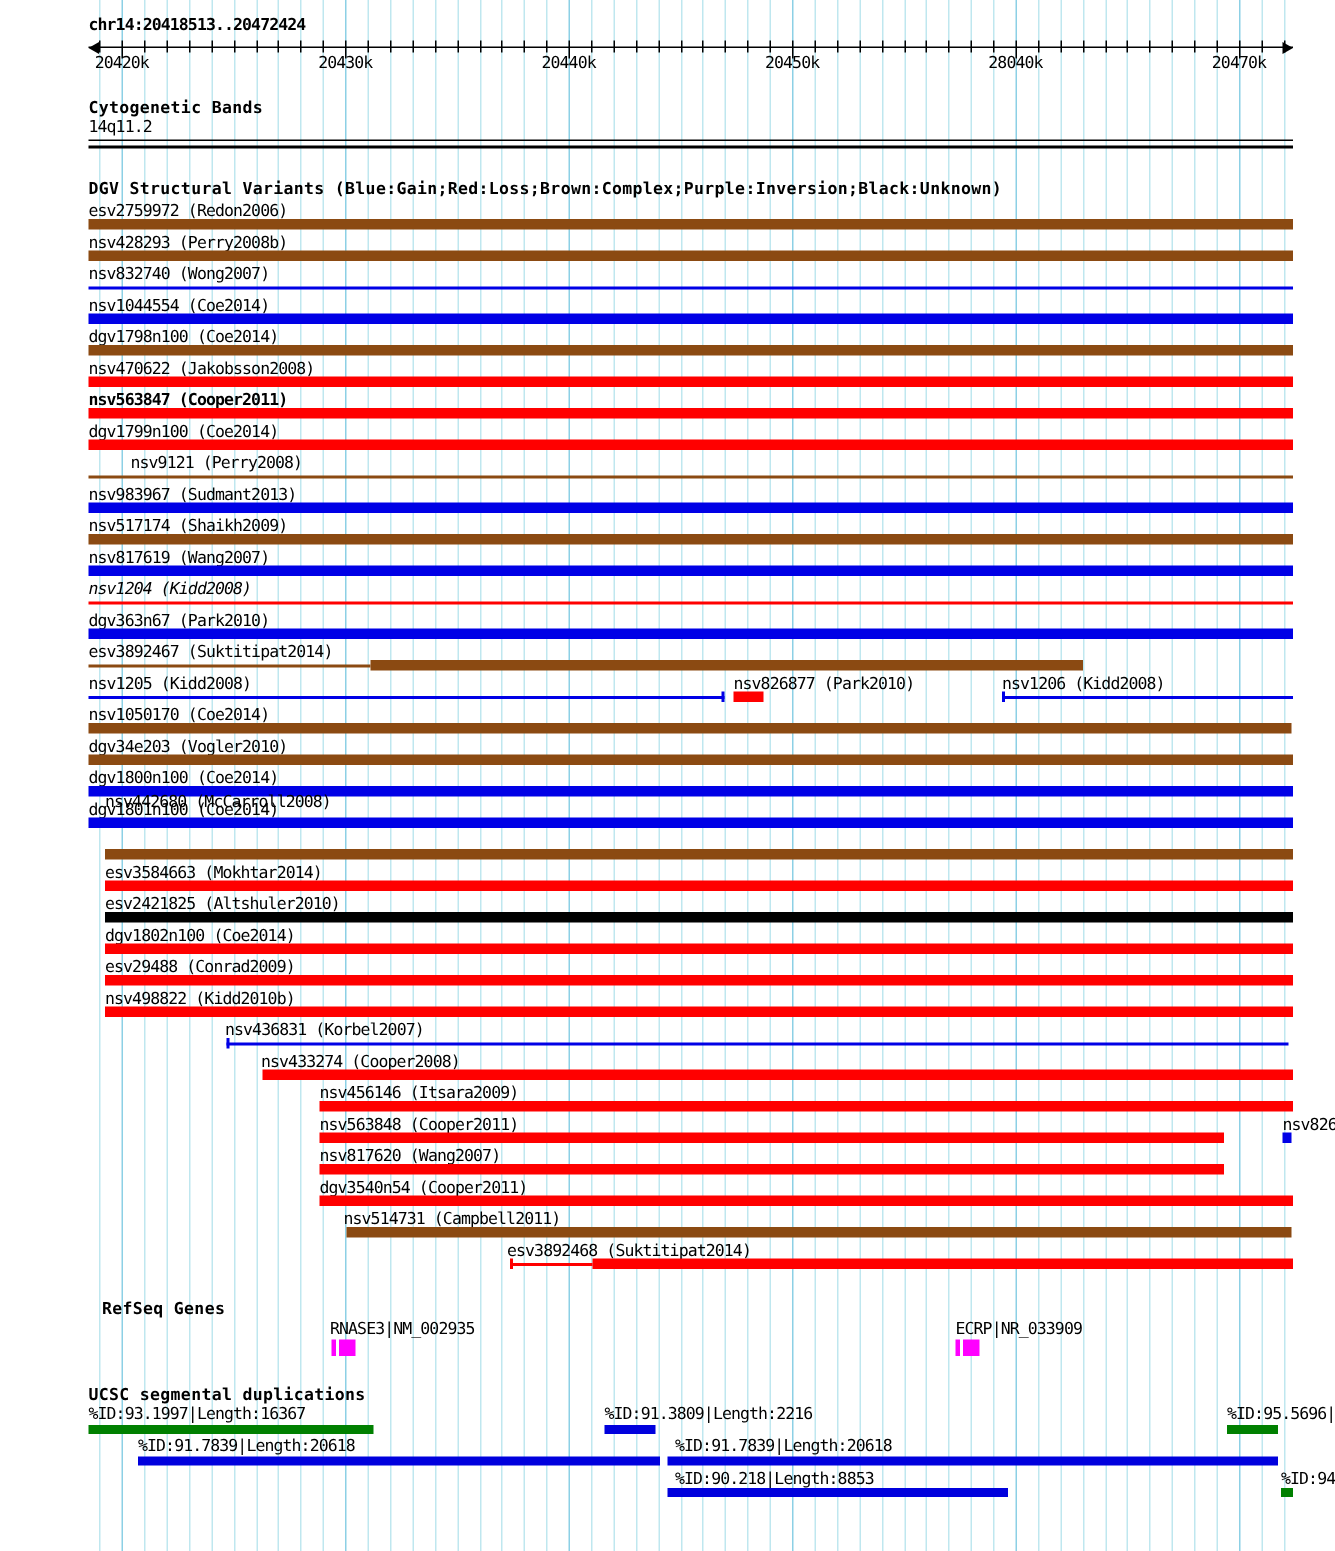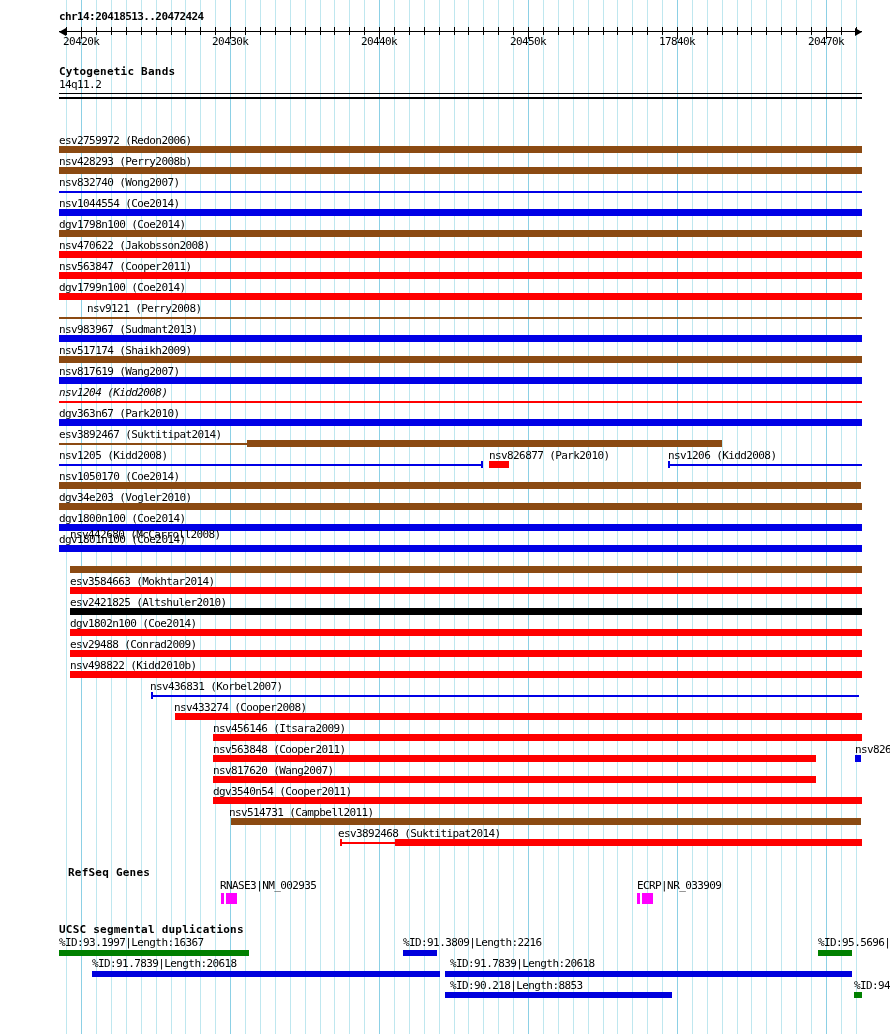--- a/index.html
+++ b/index.html
@@ -131,43 +131,44 @@
       <div class="abs" style="left: 781.2px; top: 27px; width: 1px; height: 8px; background: rgb(0, 0, 0);"></div>
       <div class="abs" style="left: 796.1px; top: 27px; width: 1px; height: 8px; background: rgb(0, 0, 0);"></div>
       <div class="abs" style="left: 811px; top: 27px; width: 1px; height: 8px; background: rgb(0, 0, 0);"></div>
       <div class="abs" style="left: 825.9px; top: 27px; width: 1px; height: 12px; background: rgb(0, 0, 0);"></div>
       <div class="abs" style="left: 840.8px; top: 27px; width: 1px; height: 8px; background: rgb(0, 0, 0);"></div>
       <div class="abs" style="left: 855.7px; top: 27px; width: 1px; height: 8px; background: rgb(0, 0, 0);"></div>
       <div class="lbl" style="left: 63.1px; top: 36px;">20420k</div>
       <div class="lbl" style="left: 212.1px; top: 36px;">20430k</div>
       <div class="lbl" style="left: 361px; top: 36px;">20440k</div>
       <div class="lbl" style="left: 510px; top: 36px;">20450k</div>
-      <div class="lbl" style="left: 658.9px; top: 36px;">17840k</div>
+      <div class="lbl" style="left: 658.9px; top: 36px;">28040k</div>
       <div class="lbl" style="left: 807.9px; top: 36px;">20470k</div>
     </div>
 
   <div class="lbl hdr" style="left:59px;top:66px;">Cytogenetic Bands</div>
   <div class="lbl" style="left:59px;top:79px;">14q11.2</div>
   <div class="abs" style="left:59px;top:93px;width:803px;height:1px;background:#000;"></div>
   <div class="abs" style="left:59px;top:97px;width:803px;height:2px;background:#000;"></div>
 
+  <div class="lbl hdr" style="left:59px;top:120px;">DGV Structural Variants (Blue:Gain;Red:Loss;Brown:Complex;Purple:Inversion;Black:Unknown)</div>
   <div id="dgv-rows">
       <div class="lbl" style="left: 59px; top: 135px;">esv2759972 (Redon2006)</div>
       <div class="bar" style="left: 59px; top: 146px; width: 803px; height: 7px; background: rgb(139, 74, 18);"></div>
       <div class="lbl" style="left: 59px; top: 156px;">nsv428293 (Perry2008b)</div>
       <div class="bar" style="left: 59px; top: 167px; width: 803px; height: 7px; background: rgb(139, 74, 18);"></div>
       <div class="lbl" style="left: 59px; top: 177px;">nsv832740 (Wong2007)</div>
       <div class="bar" style="left: 59px; top: 191px; width: 803px; height: 2px; background: rgb(0, 0, 230);"></div>
       <div class="lbl" style="left: 59px; top: 198px;">nsv1044554 (Coe2014)</div>
       <div class="bar" style="left: 59px; top: 209px; width: 803px; height: 7px; background: rgb(0, 0, 230);"></div>
       <div class="lbl" style="left: 59px; top: 219px;">dgv1798n100 (Coe2014)</div>
       <div class="bar" style="left: 59px; top: 230px; width: 803px; height: 7px; background: rgb(139, 74, 18);"></div>
       <div class="lbl" style="left: 59px; top: 240px;">nsv470622 (Jakobsson2008)</div>
       <div class="bar" style="left: 59px; top: 251px; width: 803px; height: 7px; background: rgb(255, 0, 0);"></div>
-      <div class="lbl" style="left: 59px; top: 261px;">nsv563847 (Cooper2011)</div>
+      <div class="lbl" style="left: 59px; top: 261px; font-weight: bold;">nsv563847 (Cooper2011)</div>
       <div class="bar" style="left: 59px; top: 272px; width: 803px; height: 7px; background: rgb(255, 0, 0);"></div>
       <div class="lbl" style="left: 59px; top: 282px;">dgv1799n100 (Coe2014)</div>
       <div class="bar" style="left: 59px; top: 293px; width: 803px; height: 7px; background: rgb(255, 0, 0);"></div>
       <div class="lbl" style="left: 59px; top: 303px; margin-left: 28px;">nsv9121 (Perry2008)</div>
       <div class="bar" style="left: 59px; top: 317px; width: 803px; height: 2px; background: rgb(139, 74, 18);"></div>
       <div class="lbl" style="left: 59px; top: 324px;">nsv983967 (Sudmant2013)</div>
       <div class="bar" style="left: 59px; top: 335px; width: 803px; height: 7px; background: rgb(0, 0, 230);"></div>
       <div class="lbl" style="left: 59px; top: 345px;">nsv517174 (Shaikh2009)</div>
       <div class="bar" style="left: 59px; top: 356px; width: 803px; height: 7px; background: rgb(139, 74, 18);"></div>
       <div class="lbl" style="left: 59px; top: 366px;">nsv817619 (Wang2007)</div>

